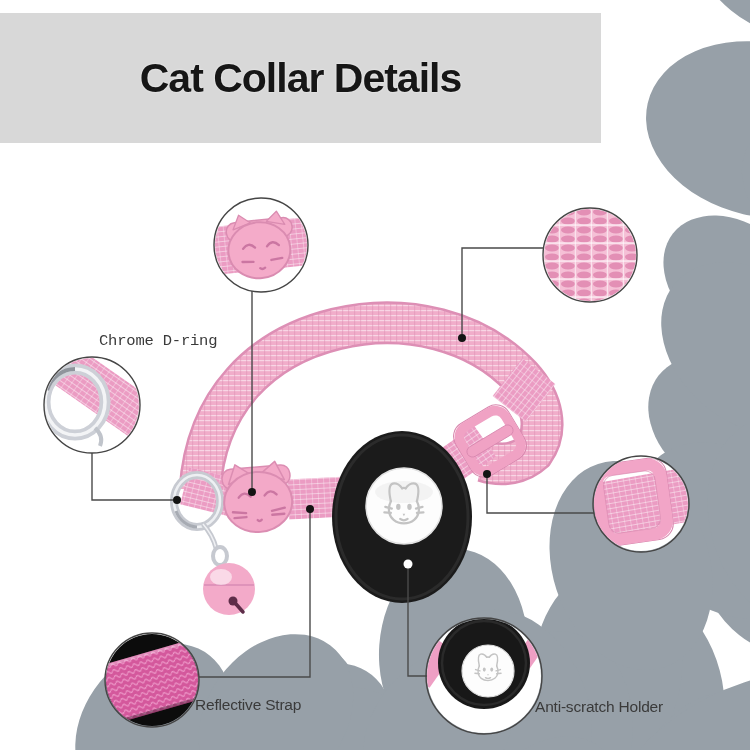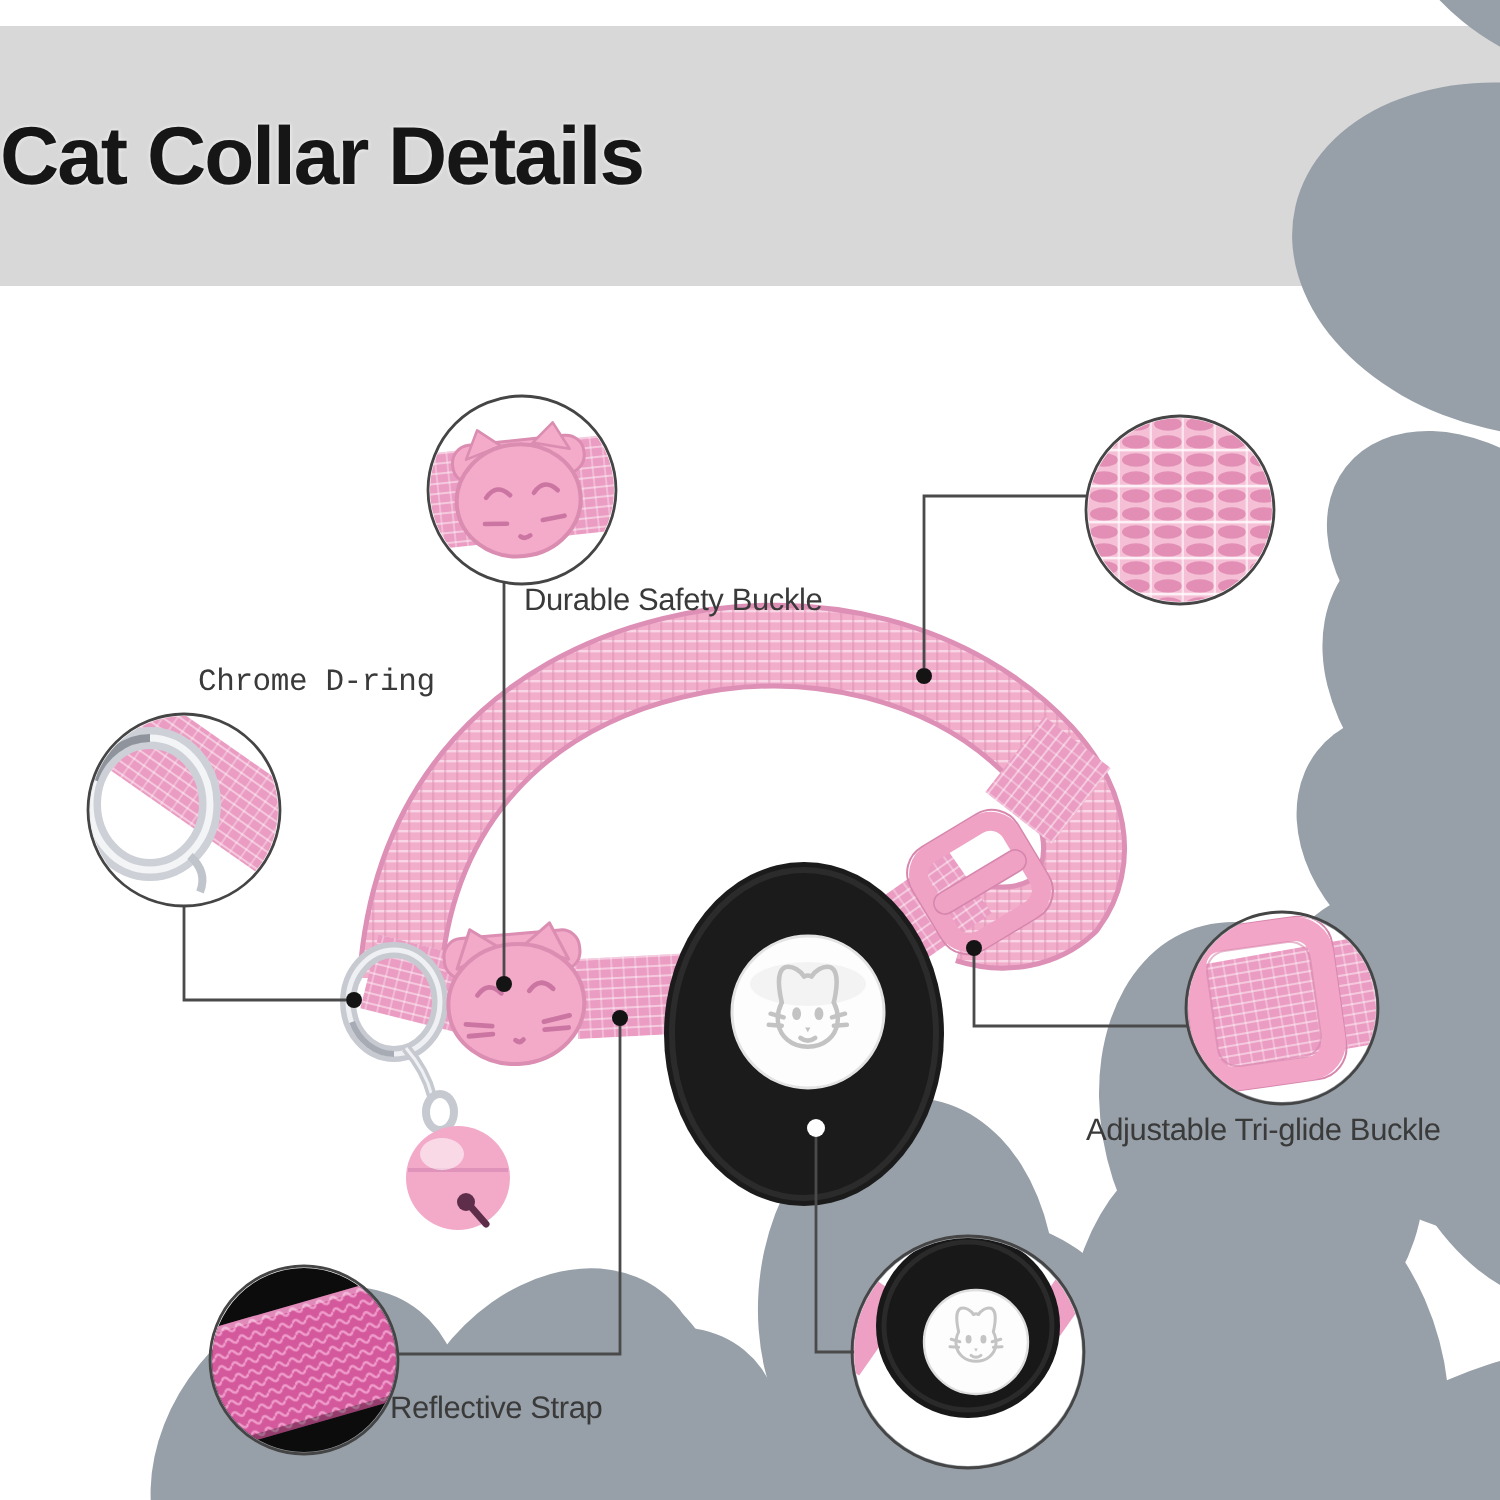--- a/index.html
+++ b/index.html
@@ -9,23 +9,23 @@
     --line-color:#4a4a4a;
     --page-bg:#ffffff;
   }
   html,body{margin:0;padding:0;background:#fff;}
   .stage{
     position:relative;width:750px;height:750px;margin:0 auto;
     background:var(--page-bg);overflow:hidden;
     font-family:"Liberation Sans", sans-serif;
   }
   .banner{
-    position:absolute;left:0;top:13px;width:750px;height:130px;
+    position:absolute;left:0;top:13px;width:601px;height:130px;
     background:var(--banner-bg);
-    display:flex;align-items:center;
+    display:flex;align-items:center;justify-content:center;
   }
   .banner h1{
     margin:0;font-size:41px;font-weight:bold;letter-spacing:-1px;
     color:var(--title-color);
     text-shadow:0 0 2px rgba(255,255,255,.9);
   }
   .product-svg{position:absolute;left:0;top:0;}
   .lbl{
     position:absolute;font-size:15.5px;letter-spacing:-0.2px;
     color:var(--label-color);white-space:nowrap;line-height:18px;
@@ -309,20 +309,19 @@
         <rect transform="translate(533,648) rotate(35)" x="-9" y="-18" width="18" height="36" fill="#ee9fc4"></rect>
         <circle cx="484" cy="663" r="46" fill="#181818"></circle>
         <circle cx="484" cy="663" r="42" fill="none" stroke="rgba(255,255,255,0.08)" stroke-width="2.5"></circle>
         <circle cx="488" cy="671" r="26" fill="#fdfdfd" stroke="#dedede" stroke-width="1.2"></circle>
         <use href="#catface" width="60" height="60" transform="translate(469.4,650.4) scale(0.62)" style="color:#c4c4c4"></use>
       </g>
       <circle cx="484" cy="676" r="58" fill="none" stroke="#454545" stroke-width="1.4"></circle>
     </g>
   </svg>
 
-  <div class="lbl lbl-buckle">Durable Safety Buckle</div>
   <div class="lbl lbl-dring">Chrome D-ring</div>
-  <div class="lbl lbl-triglide">Adjustable Tri-glide Buckle</div>
   <div class="lbl lbl-reflective">Reflective Strap</div>
   <div class="lbl lbl-holder">
+    <div>Anti-scratch Holder</div>
   </div>
 
 </div>
 
 </body></html>

